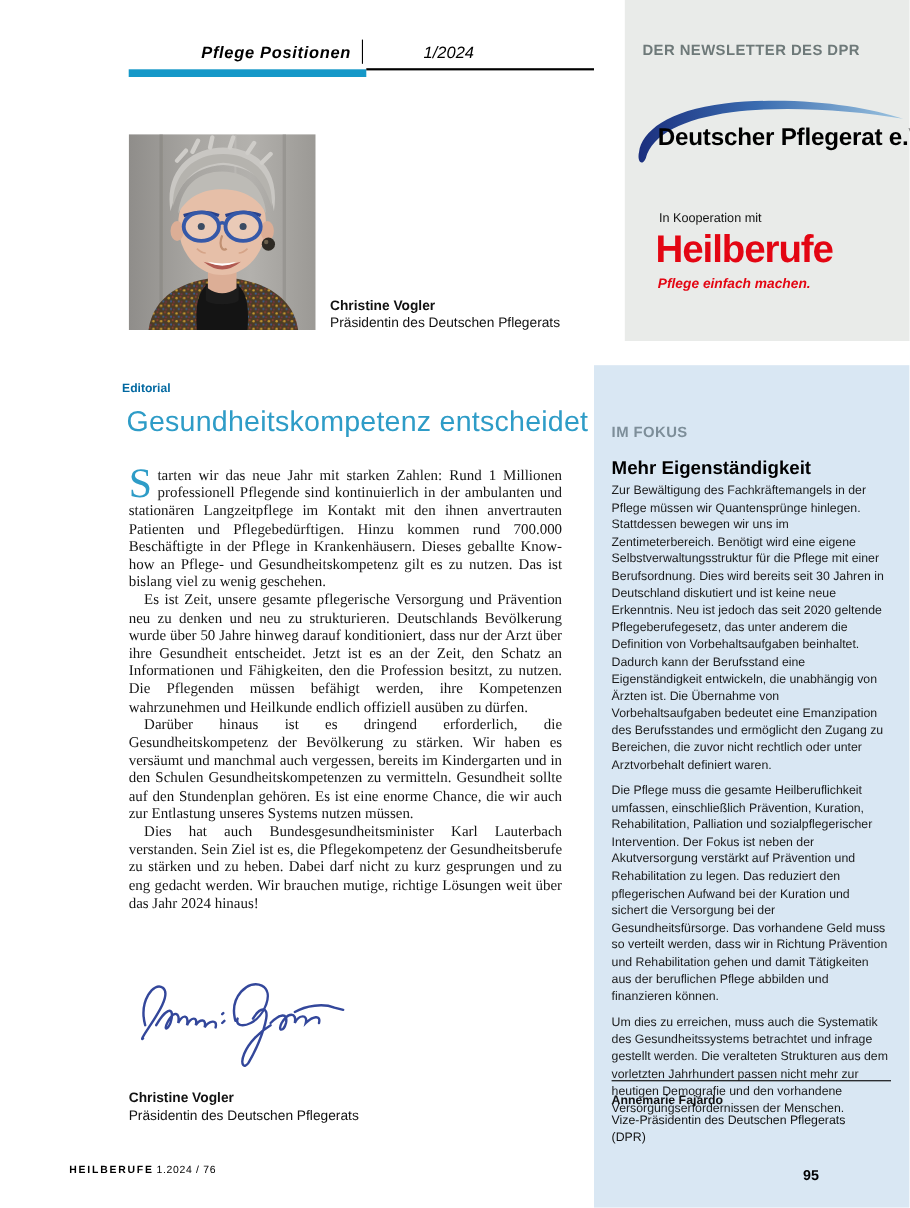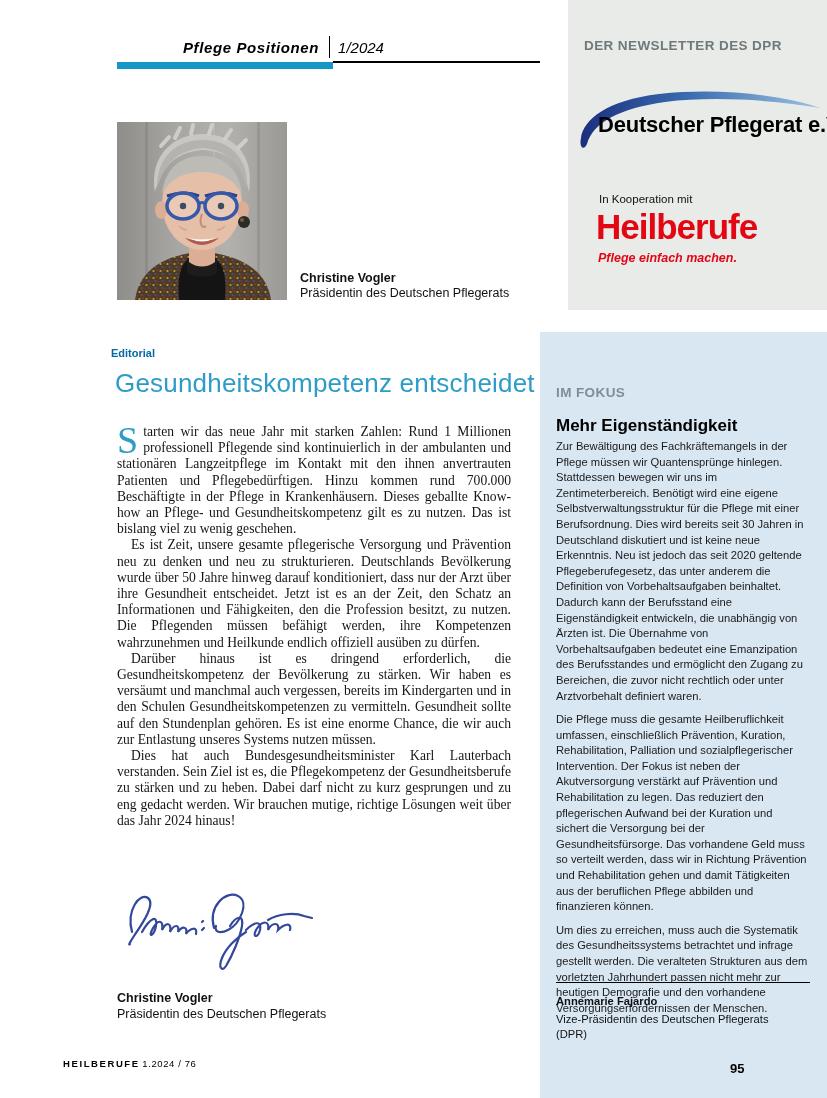--- a/index.html
+++ b/index.html
@@ -4,21 +4,21 @@
 <style>
   html,body{margin:0;padding:0;background:#fff;}
   .page{position:relative;width:827px;height:1098px;background:#ffffff;overflow:hidden;
         font-family:"Liberation Sans",sans-serif;color:#111;}
 
   
   .mast{position:absolute;left:117px;top:31px;width:423px;}
   .mast-row{display:flex;align-items:baseline;font-style:italic;}
   .brand{font-size:15px;font-weight:bold;letter-spacing:.6px;color:#000;margin-left:66px;}
   .vdiv{display:inline-block;width:1px;height:22px;background:#000;margin:0 8px 0 10px;transform:translateY(5px);}
-  .issue{font-size:15px;color:#000;}
+  .issue{font-size:15px;color:#000;margin-left:47px;}
   .rule-wrap{position:relative;height:10px;margin-top:4px;}
   .teal-bar{position:absolute;left:0;top:2px;width:216px;height:7px;background:#1598c8;}
   .black-rule{position:absolute;left:216px;top:1px;width:207px;height:1.5px;background:#000;}
 
   
   .photo{position:absolute;left:117px;top:122px;width:170px;height:178px;}
   .photo-caption{position:absolute;left:300px;top:271px;font-size:12.5px;line-height:15px;}
   .photo-caption .nm{font-weight:bold;}
 
   

